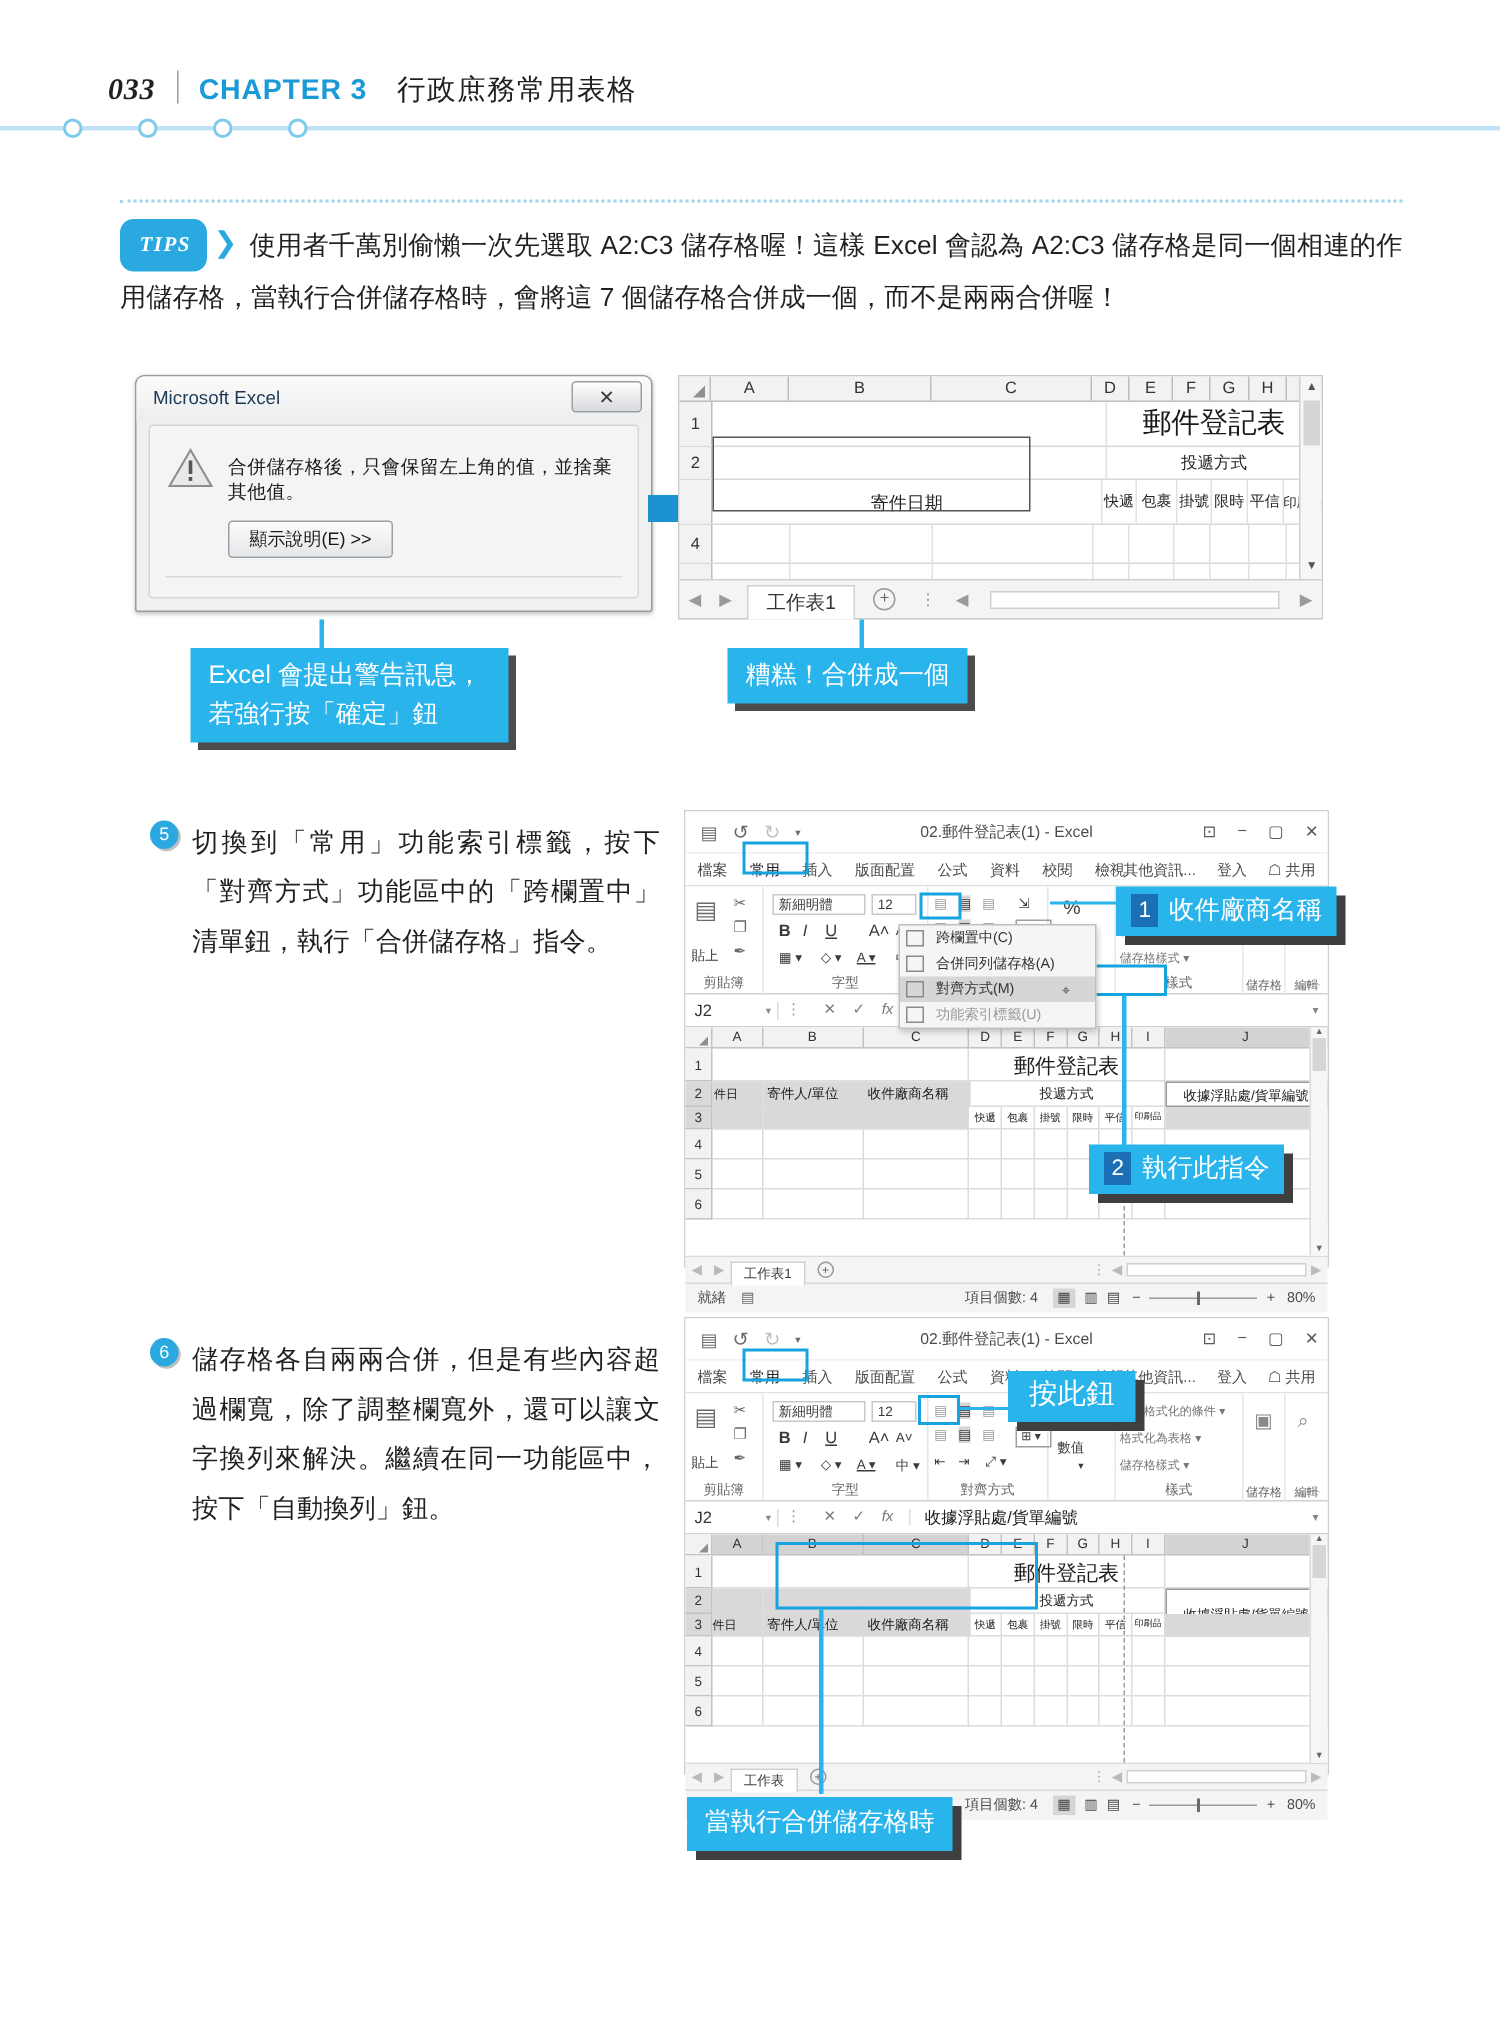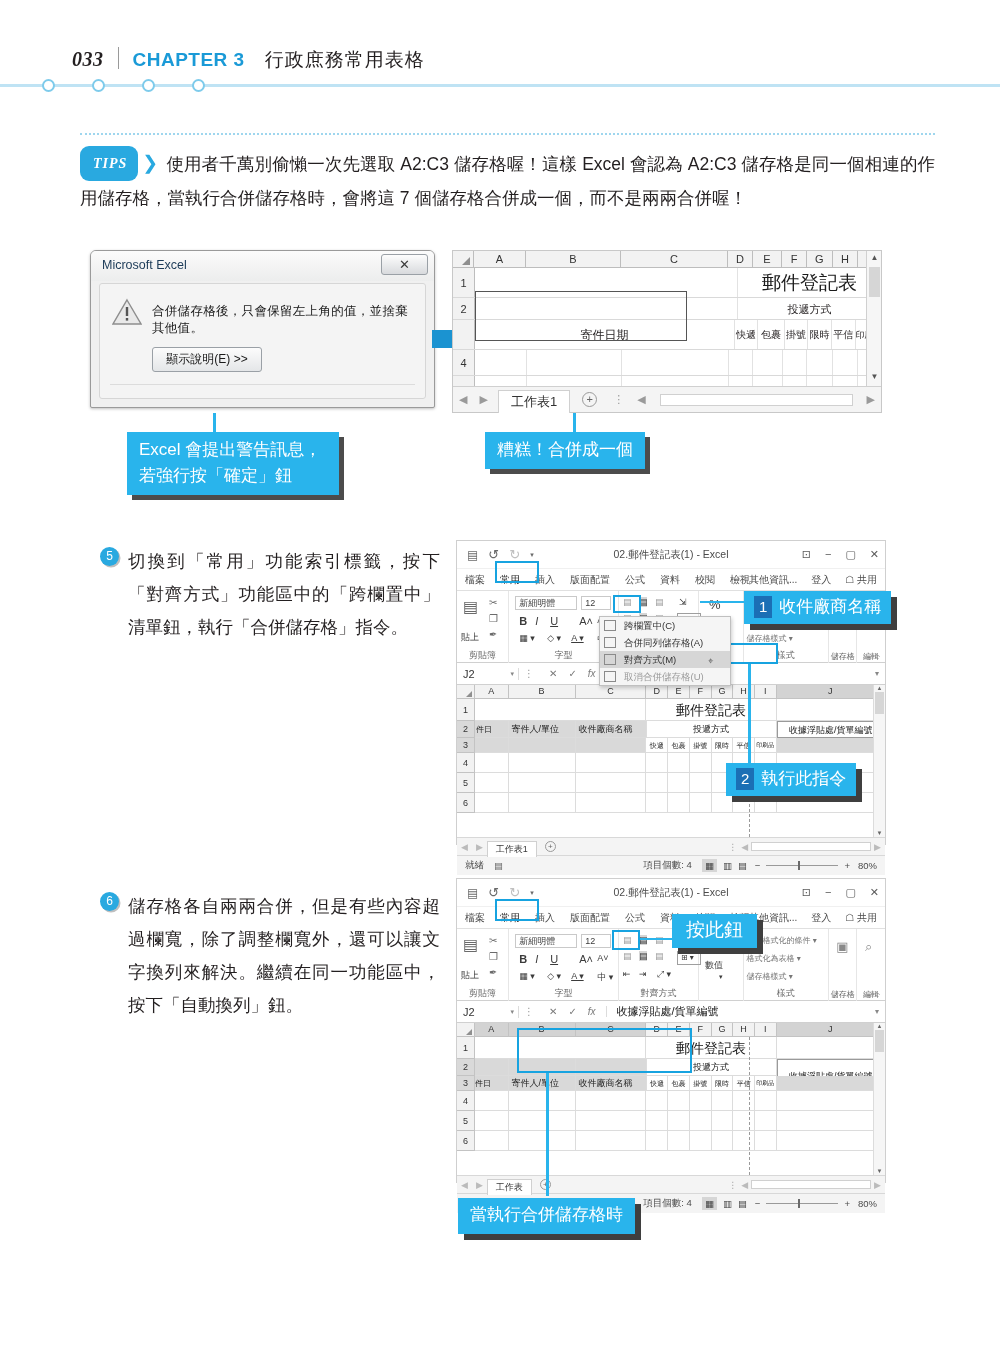--- a/index.html
+++ b/index.html
@@ -526,21 +526,21 @@
       <span class="gly"></span>
       <span>合併同列儲存格(A)</span>
     </div>
     <div class="dditem sel">
       <span class="gly"></span>
       <span>對齊方式(M)</span>
       <span style="position:absolute;left:108px;top:1px;color:#555">⌖</span>
     </div>
     <div class="dditem" style="color:#9a9a9a">
       <span class="gly"></span>
-      <span>取消合併儲存格(U)</span>
+      <span>功能索引標籤(U)</span>
     </div>
   </div>
 
   <div class="xl-sheet" style="height:152px">
     <div class="g-colhdr">
       <div class="g-corner"></div>
       <div class="g-col" style="width:34px">A</div>
       <div class="g-col" style="width:68px">B</div>
       <div class="g-col" style="width:72px">C</div>
       <div class="g-col" style="width:22px">D</div>

